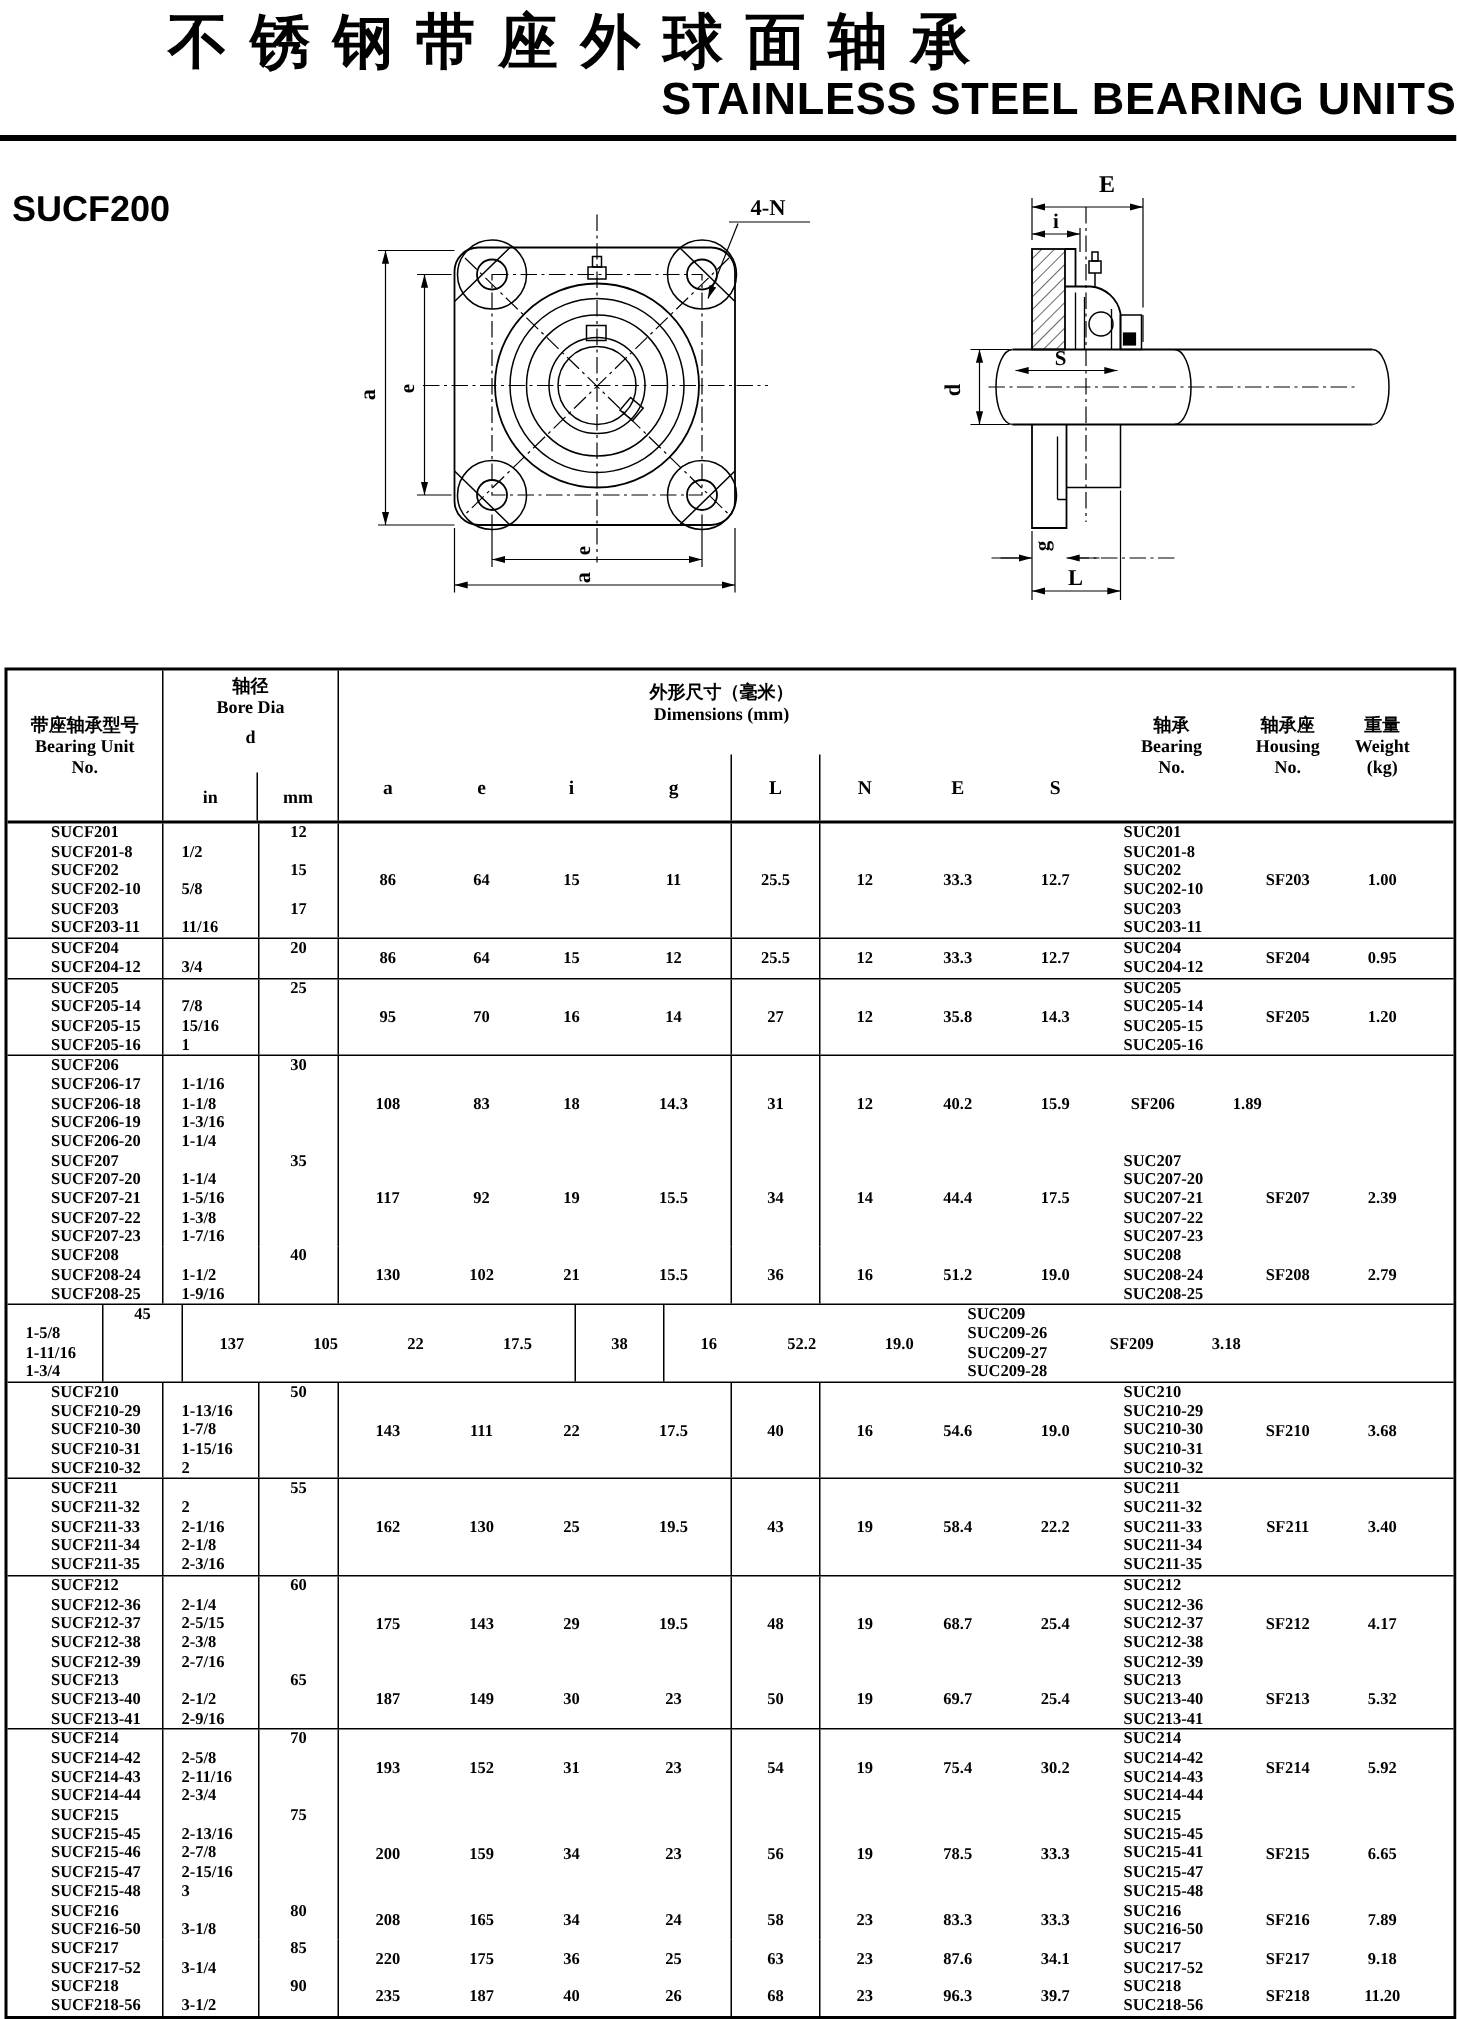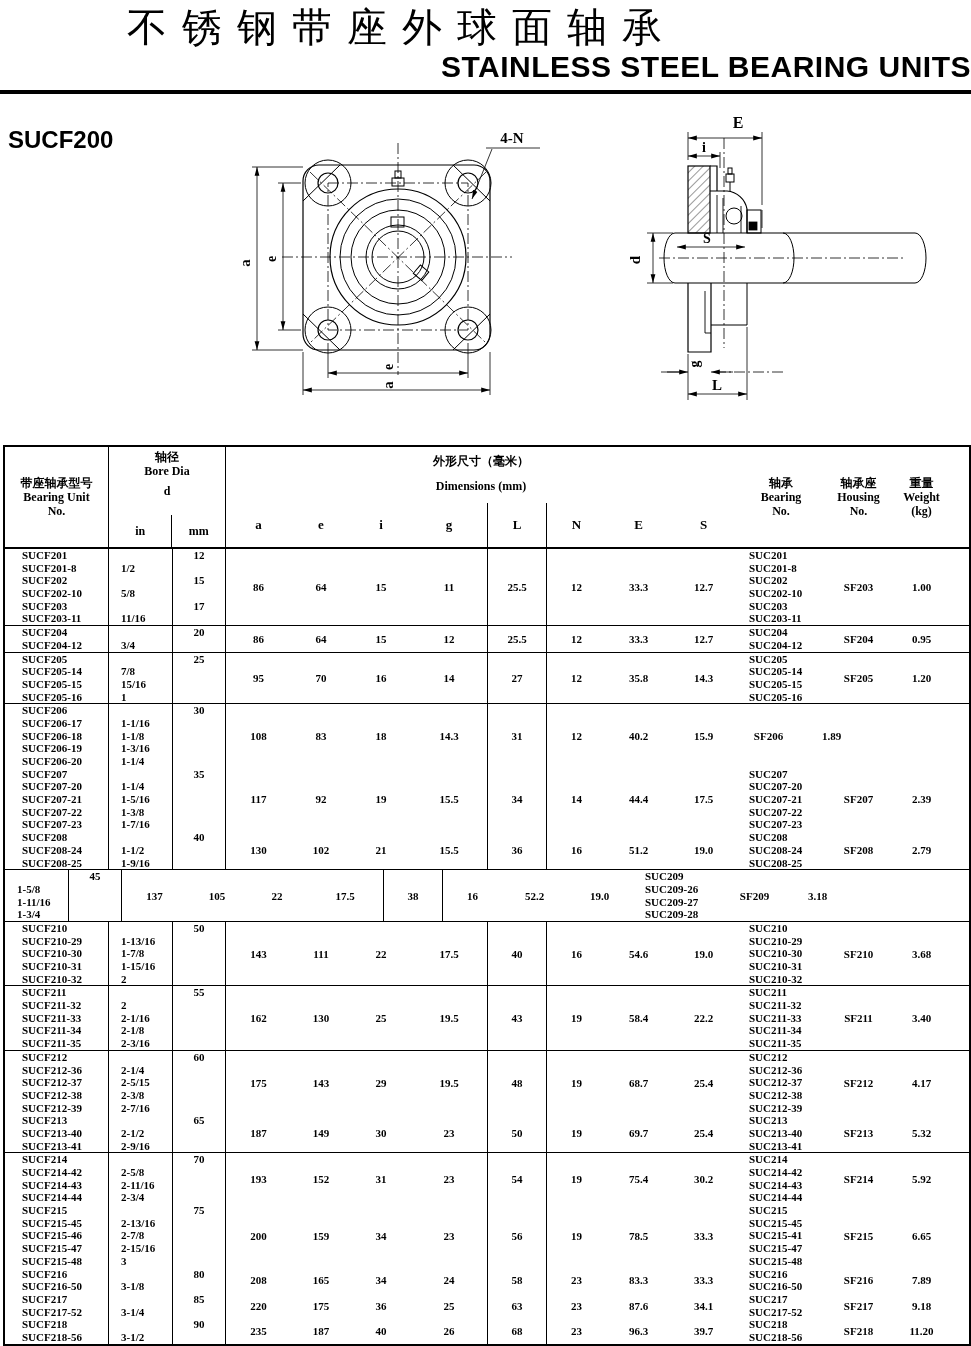--- a/index.html
+++ b/index.html
@@ -1,19 +1,19 @@
 <!DOCTYPE html>
 <html><head>
 <meta charset="utf-8">
 <style>
   html,body{margin:0;padding:0;}
   body{width:971px;height:1346px;position:relative;background:#fff;color:#000;
        font-family:"Liberation Serif",serif;overflow:hidden;}
   .abs{position:absolute;}
-  .title-zh{top:0px;left:15px;width:774px;text-align:center;font-size:40px;font-weight:normal;
+  .title-zh{top:0px;left:0;width:774px;text-align:center;font-size:40px;font-weight:bold;
             letter-spacing:15px;font-family:"Liberation Sans",sans-serif;white-space:nowrap;}
   .title-en{top:50px;left:0;width:971px;text-align:right;font-size:30px;font-weight:bold;
             font-family:"Liberation Sans",sans-serif;letter-spacing:0.5px;}
   .rule{top:90px;left:0;width:971px;height:4px;background:#000;}
   .series{top:126px;left:8px;font-size:24px;font-weight:bold;font-family:"Liberation Sans",sans-serif;}
   svg{position:absolute;}
   svg text{font-family:"Liberation Serif",serif;font-weight:bold;fill:#000;}
 
   
   .spec-table{top:445px;left:3px;width:964px;border:2px solid #000;box-sizing:content-box;
@@ -30,31 +30,31 @@
   .w-bore{width:117px;display:flex;flex-direction:column;}
   .htop{flex:1;display:flex;flex-direction:column;align-items:center;justify-content:flex-start;
         padding-top:3px;line-height:14px;}
   .hd{margin-top:6px;}
   .hsub{height:32px;display:flex;}
   .hsub>div{display:flex;align-items:center;justify-content:center;height:100%;box-sizing:border-box;}
   .hin{width:64px;border-right:1px solid #000;}
   .hmm{width:53px;}
   .hdims{width:510px;display:flex;flex-direction:column;}
   .hdtitle{flex:1;display:flex;flex-direction:column;align-items:center;justify-content:flex-start;
-           padding-top:7px;line-height:15px;gap:10px;}
+           padding-top:7px;line-height:15px;}
   .hletters{height:44px;display:flex;}
   .hletters>div{display:flex;align-items:center;justify-content:center;height:100%;
                 box-sizing:border-box;font-size:13px;}
   
   .block{border-bottom:1px solid #000;}
   .block:last-child{border-bottom:none;}
   .grp{display:flex;align-items:stretch;}
   .lines{padding:0;}
   .ln{height:12.7px;line-height:12.7px;white-space:nowrap;overflow:visible;}
-  .pl23{padding-left:17px;}
+  .pl23{padding-left:29px;}
   .pl12{padding-left:12px;}
   .pl13{padding-left:13px;}
   .tc{text-align:center;}
   .val{display:flex;align-items:center;justify-content:center;}
 </style>
 </head>
 <body>
 
 <div class="abs title-zh">不锈钢带座外球面轴承</div>
 <div class="abs title-en">STAINLESS STEEL BEARING UNITS</div>

